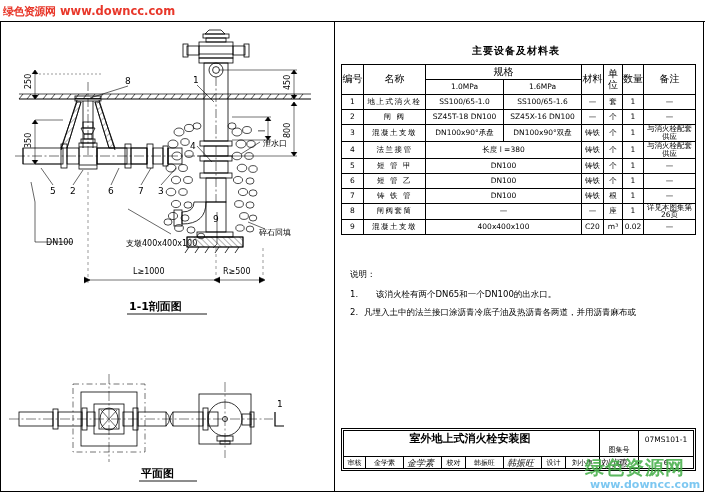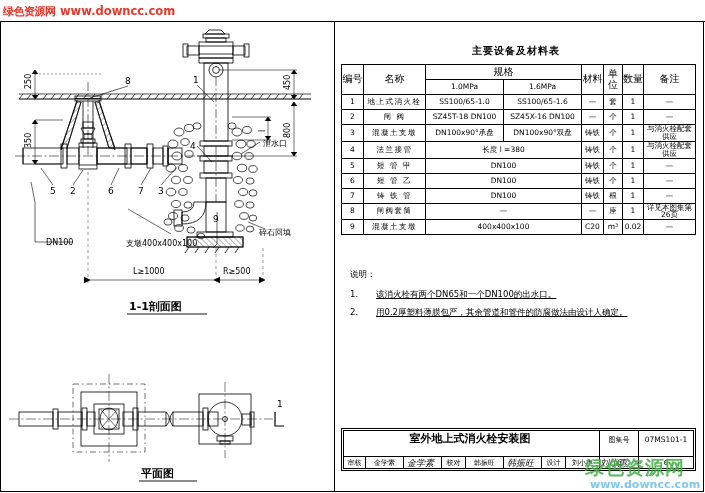--- a/index.html
+++ b/index.html
@@ -38,21 +38,21 @@
   td.spec{font-family:"DejaVu Sans","Liberation Sans",sans-serif;}
   th.hdr{font-weight:bold;font-size:10px;}
 
   
   #notes{position:absolute;left:14px;top:248px;width:345px;font-size:8.5px;line-height:1.0;}
   #notes .ntitle{margin-bottom:11px;}
   #notes .nrow{display:flex;margin-bottom:4px;}
   #notes .nnum{width:14px;flex:none;}
   #notes .ntxt{flex:1;}
   #notes .ntxt div{margin-bottom:6px;}
-  #notes .indent{padding-left:12px;text-decoration:underline;}
+  #notes .indent{padding-left:12px;}
 
   
   #titleblock{position:absolute;left:5px;top:406px;width:427px;height:43px;}
   #tbBorder{position:absolute;left:0;top:0;width:355px;height:43px;
             border:1px solid #000;box-sizing:border-box;}
   #tbBorder2{position:absolute;left:2px;top:2px;width:351px;height:39px;
             border:1px solid #000;box-sizing:border-box;}
   .tbv{position:absolute;top:2px;width:1px;height:39px;background:#000;}
   .tbh{position:absolute;height:1px;background:#000;}
   #tb-main-title{position:absolute;left:4px;top:4px;width:250px;text-align:center;
@@ -489,21 +489,21 @@
     <div id="notes-list">
         <div class="nrow">
           <div class="nnum">1.</div>
           <div class="ntxt">
             <div class="indent">该消火栓有两个DN65和一个DN100的出水口。</div>
           </div>
         </div>
         <div class="nrow">
           <div class="nnum">2.</div>
           <div class="ntxt">
-            <div class="indent">用0.2厚塑料薄膜包严，其余管道和管件的防腐做法由设计人确定。</div>
+            <div>凡埋入土中的法兰接口涂沥青冷底子油及热沥青各两道，并用沥青麻布或</div>
           </div>
         </div>
       </div>
   </div>
 
   <div id="titleblock">
     <div id="tbBorder"></div>
     <div id="tbBorder2"></div>
 
     <div class="tbh" style="left:2px;top:28px;width:351px;"></div>
@@ -514,21 +514,21 @@
     <div class="tbv" style="left:100px;top:28px;height:13px;"></div>
     <div class="tbv" style="left:124px;top:28px;height:13px;"></div>
     <div class="tbv" style="left:162px;top:28px;height:13px;"></div>
     <div class="tbv" style="left:200px;top:28px;height:13px;"></div>
     <div class="tbv" style="left:224px;top:28px;height:13px;"></div>
 
     <div id="tb-main-title">
       <div>室外地上式消火栓安装图</div>
     </div>
 
-    <div class="tbcell" style="left:259px;top:6px;width:38px;">图集号</div>
+    <div class="tbcell" style="left:259px;top:16px;width:38px;">图集号</div>
     <div class="tbcell" style="left:298px;top:6px;width:54px;font-size:7.5px;">07MS101-1</div>
     <div class="tbcell" style="left:259px;top:29px;width:38px;">页</div>
     <div class="tbcell" style="left:298px;top:29px;width:54px;">6</div>
 
     <div class="tbcell" style="left:3px;top:29px;width:21px;">审核</div>
     <div class="tbcell" style="left:25px;top:29px;width:37px;">金学素</div>
     <div class="sig" style="left:66px;top:29px;">金学素</div>
     <div class="tbcell" style="left:101px;top:29px;width:23px;">校对</div>
     <div class="tbcell" style="left:125px;top:29px;width:37px;">韩振旺</div>
     <div class="sig" style="left:166px;top:29px;">韩振旺</div>

